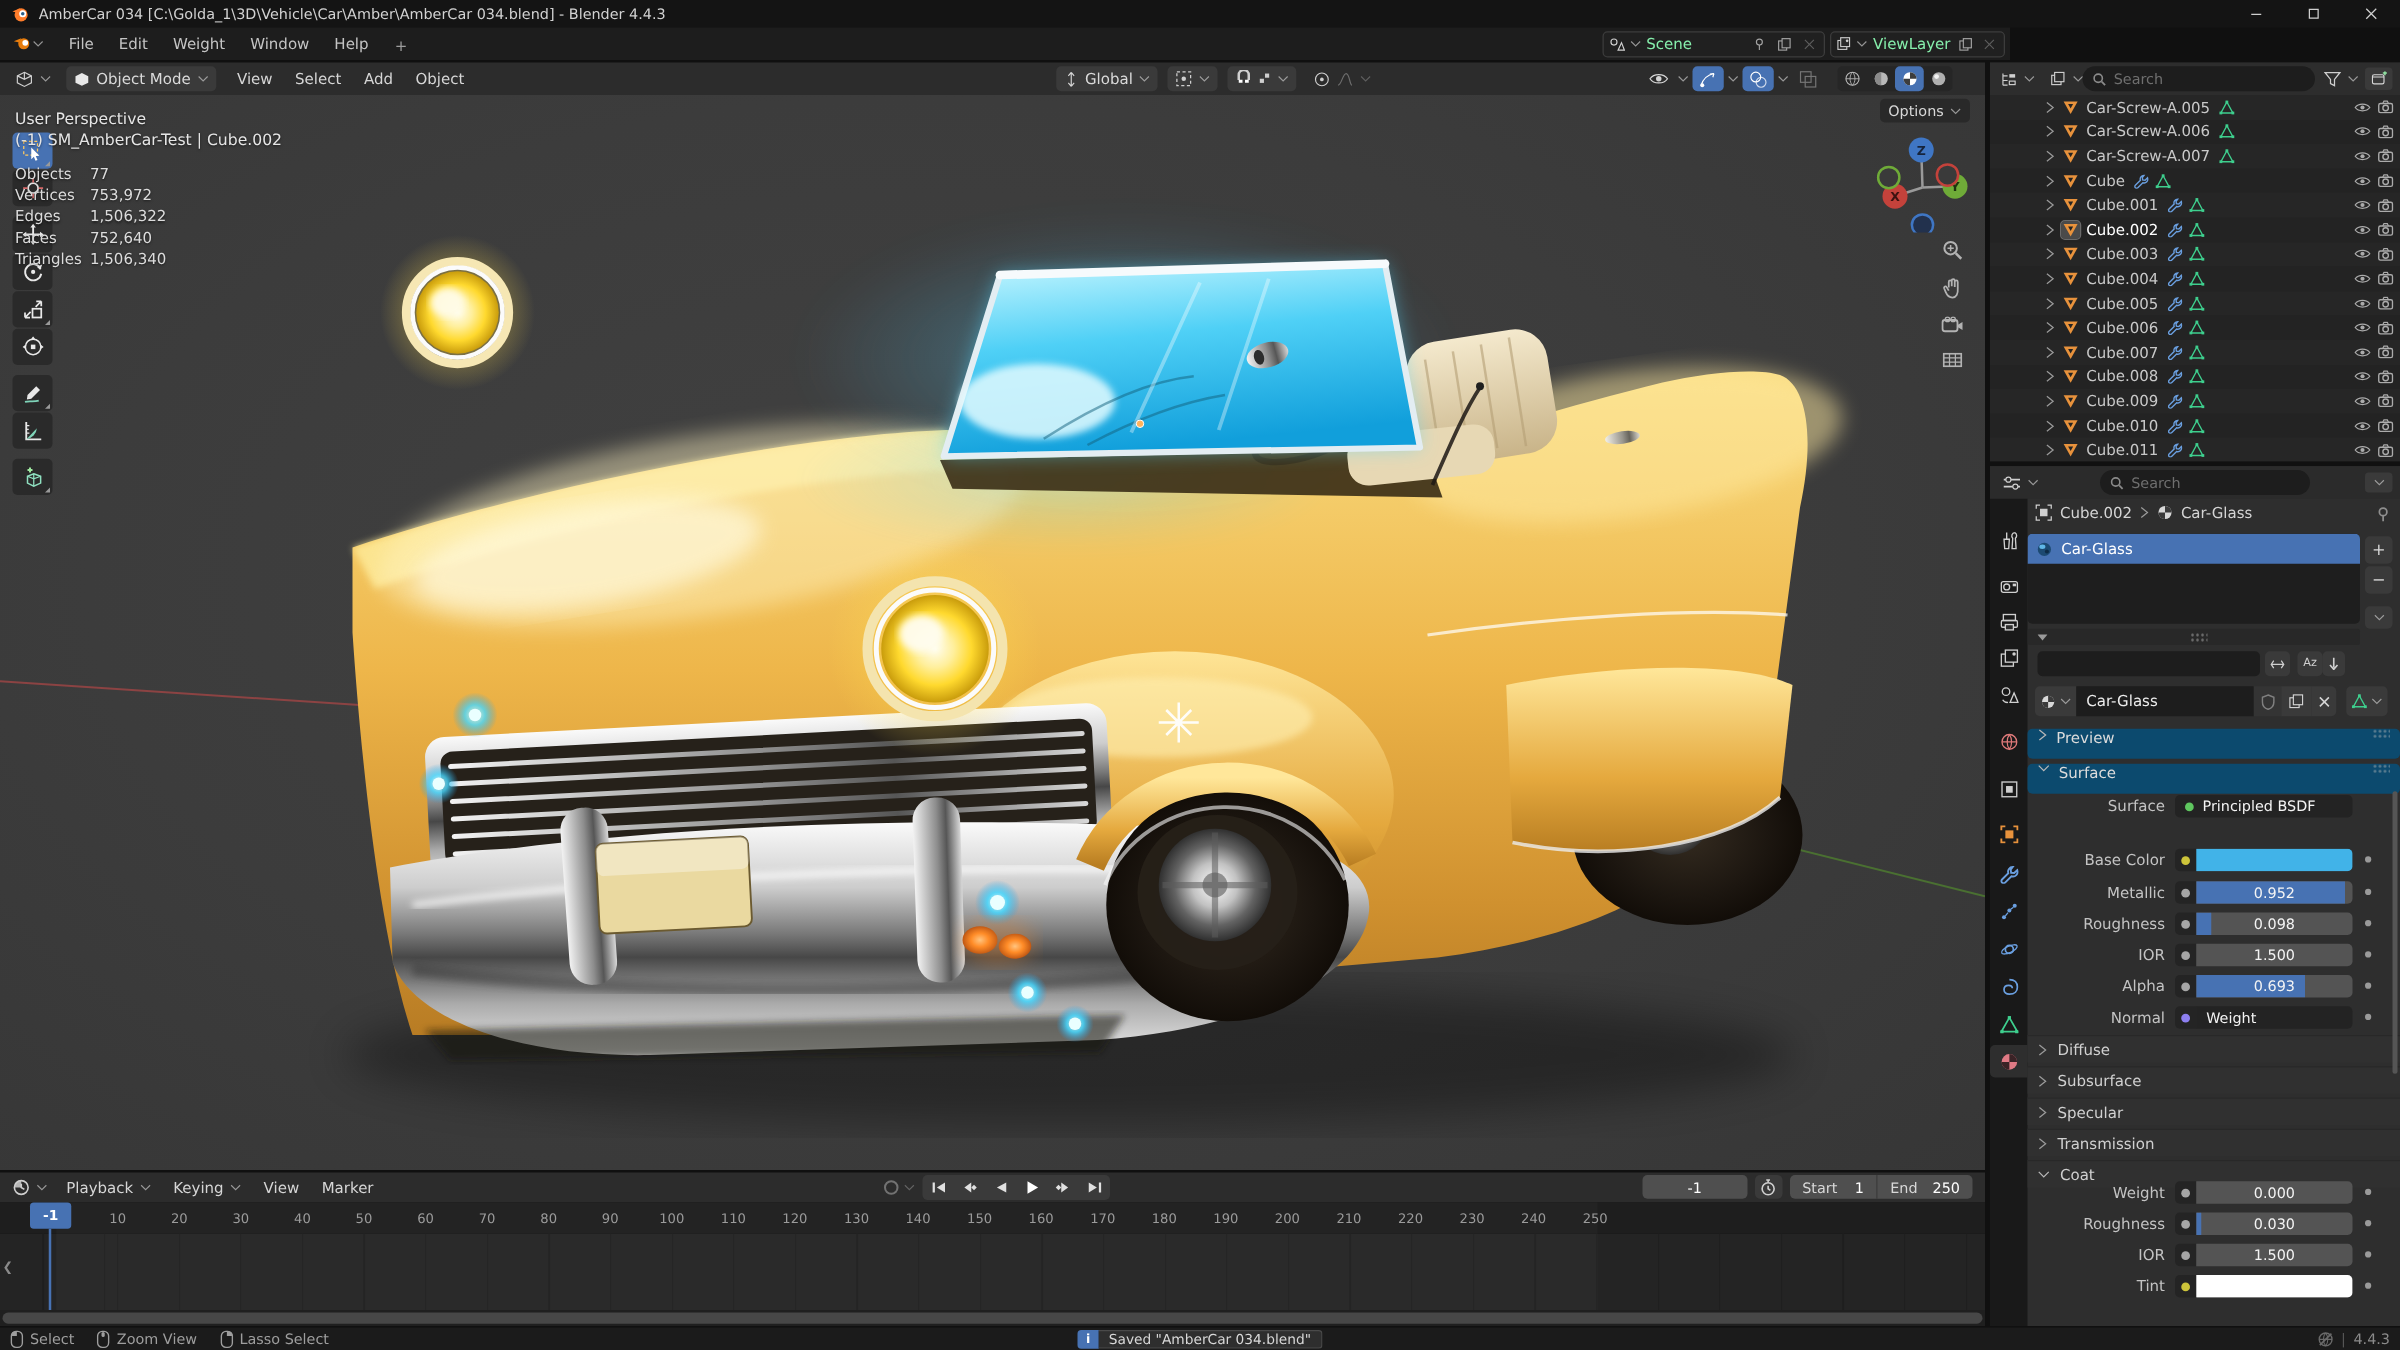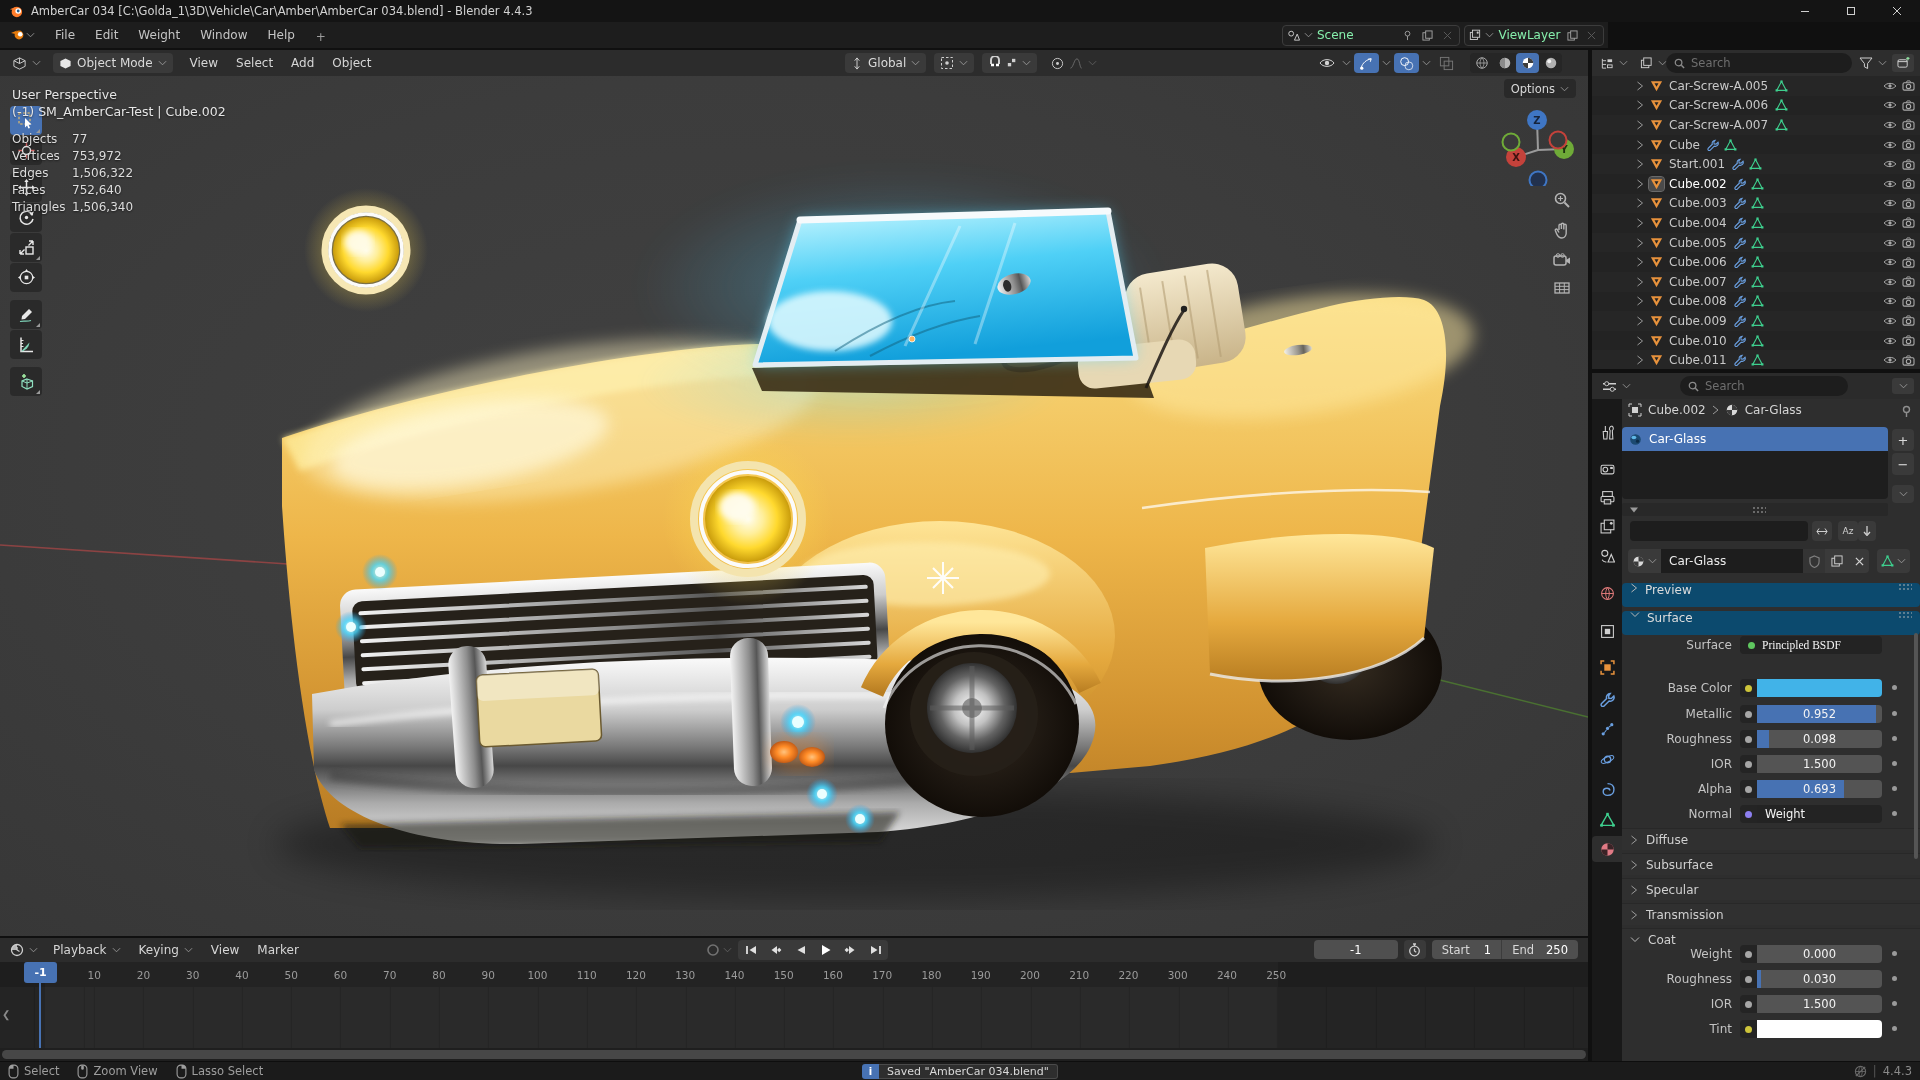--- a/index.html
+++ b/index.html
@@ -902,21 +902,21 @@
           <svg width="8" height="10" viewBox="0 0 7 10">
             <path d="M1 1 L6 5 L1 9" fill="none" stroke="#9a9a9a"></path>
           </svg>
         </span>
         <span class="ic-chip">
           <svg width="13" height="12" viewBox="0 0 16 15">
             <path d="M1 1.5 H15 L8 14 Z" fill="#e8923c"></path>
             <path d="M5.5 4 H10.5 L8 8.5 Z" fill="#232323"></path>
           </svg>
         </span>
-        <span class="nm txt">Start.001</span>
+        <span class="nm txt">Cube.001</span>
         <span>
           <svg width="12" height="12" viewBox="0 0 14 14">
             <path d="M9.5 1.5 a3.5 3.5 0 0 0 -3.3 4.6 L1.5 10.8 a1.6 1.6 0 0 0 2.3 2.3 L8.5 8.4 a3.5 3.5 0 0 0 4.4 -4.6 L10.6 6 L8.3 5.8 L8 3.5 Z" fill="none" stroke="#6a9fe0" stroke-width="1.3"></path>
           </svg>
         </span>
         <span>
           <svg width="13" height="12" viewBox="0 0 16 15">
             <path d="M8 2 L14 13 H2 Z" fill="none" stroke="#3ecf8e" stroke-width="1.4"></path>
             <rect x="6.6" y="0.6" width="2.8" height="2.8" fill="#3ecf8e"></rect>
             <rect x="0.6" y="11.6" width="2.8" height="2.8" fill="#3ecf8e"></rect>
@@ -1585,21 +1585,21 @@
       <svg width="10" height="7" viewBox="0 0 10 6">
           <path d="M1 1 L5 5 L9 1" fill="none" stroke="#b8b8b8"></path>
         </svg>
       <span>Surface</span>
       <div class="grip"></div>
     </div>
 
     <div id="surface-rows">
         <div class="prow" style="top: 236px;">
           <span class="lbl">Surface</span>
-          <div class="field noslide" style="left: 118px; width: 142px; border-radius: 4px; font-family: Liberation Serif, serif;">
+          <div class="field noslide" style="left: 118px; width: 142px; border-radius: 4px;">
             <span style="position:absolute;left:8px;top:5.5px;width:7px;height:7px;border-radius:50%;background:#5fc75f"></span>
             <span class="val left" style="padding-left:22px">Principled BSDF</span>
           </div>
         </div>
         <div class="prow" style="top: 279px;">
           <span class="lbl">Base Color</span>
           <div class="sock">
             <span class="dot" style="background: rgb(205, 196, 58);"></span>
           </div>
           <div class="field noslide" style="background: linear-gradient(rgb(65, 179, 232), rgb(65, 179, 232)) rgb(65, 179, 232);"></div>
@@ -1850,21 +1850,21 @@
       <span class="rlabel" style="left: 665.175px;">130</span>
       <span class="rlabel" style="left: 714.425px;">140</span>
       <span class="rlabel" style="left: 763.675px;">150</span>
       <span class="rlabel" style="left: 812.925px; text-align: center;">160</span>
       <span class="rlabel" style="left: 862.175px;">170</span>
       <span class="rlabel" style="left: 911.425px;">180</span>
       <span class="rlabel" style="left: 960.675px;">190</span>
       <span class="rlabel" style="left: 1009.92px;">200</span>
       <span class="rlabel" style="left: 1059.17px;">210</span>
       <span class="rlabel" style="left: 1108.42px;">220</span>
-      <span class="rlabel" style="left: 1157.67px;">300</span>
+      <span class="rlabel" style="left: 1157.67px;">230</span>
       <span class="rlabel" style="left: 1206.92px;">240</span>
       <span class="rlabel" style="left: 1256.17px;">250</span>
     </div>
   <div id="playhead-badge" class="abs">
     <span>-1</span>
   </div>
 </div>
 <div id="tracks" class="abs">
   <div class="oor" style="left:0;width:45px"></div>
   <div class="oor" style="left:1278px;right:0"></div>

